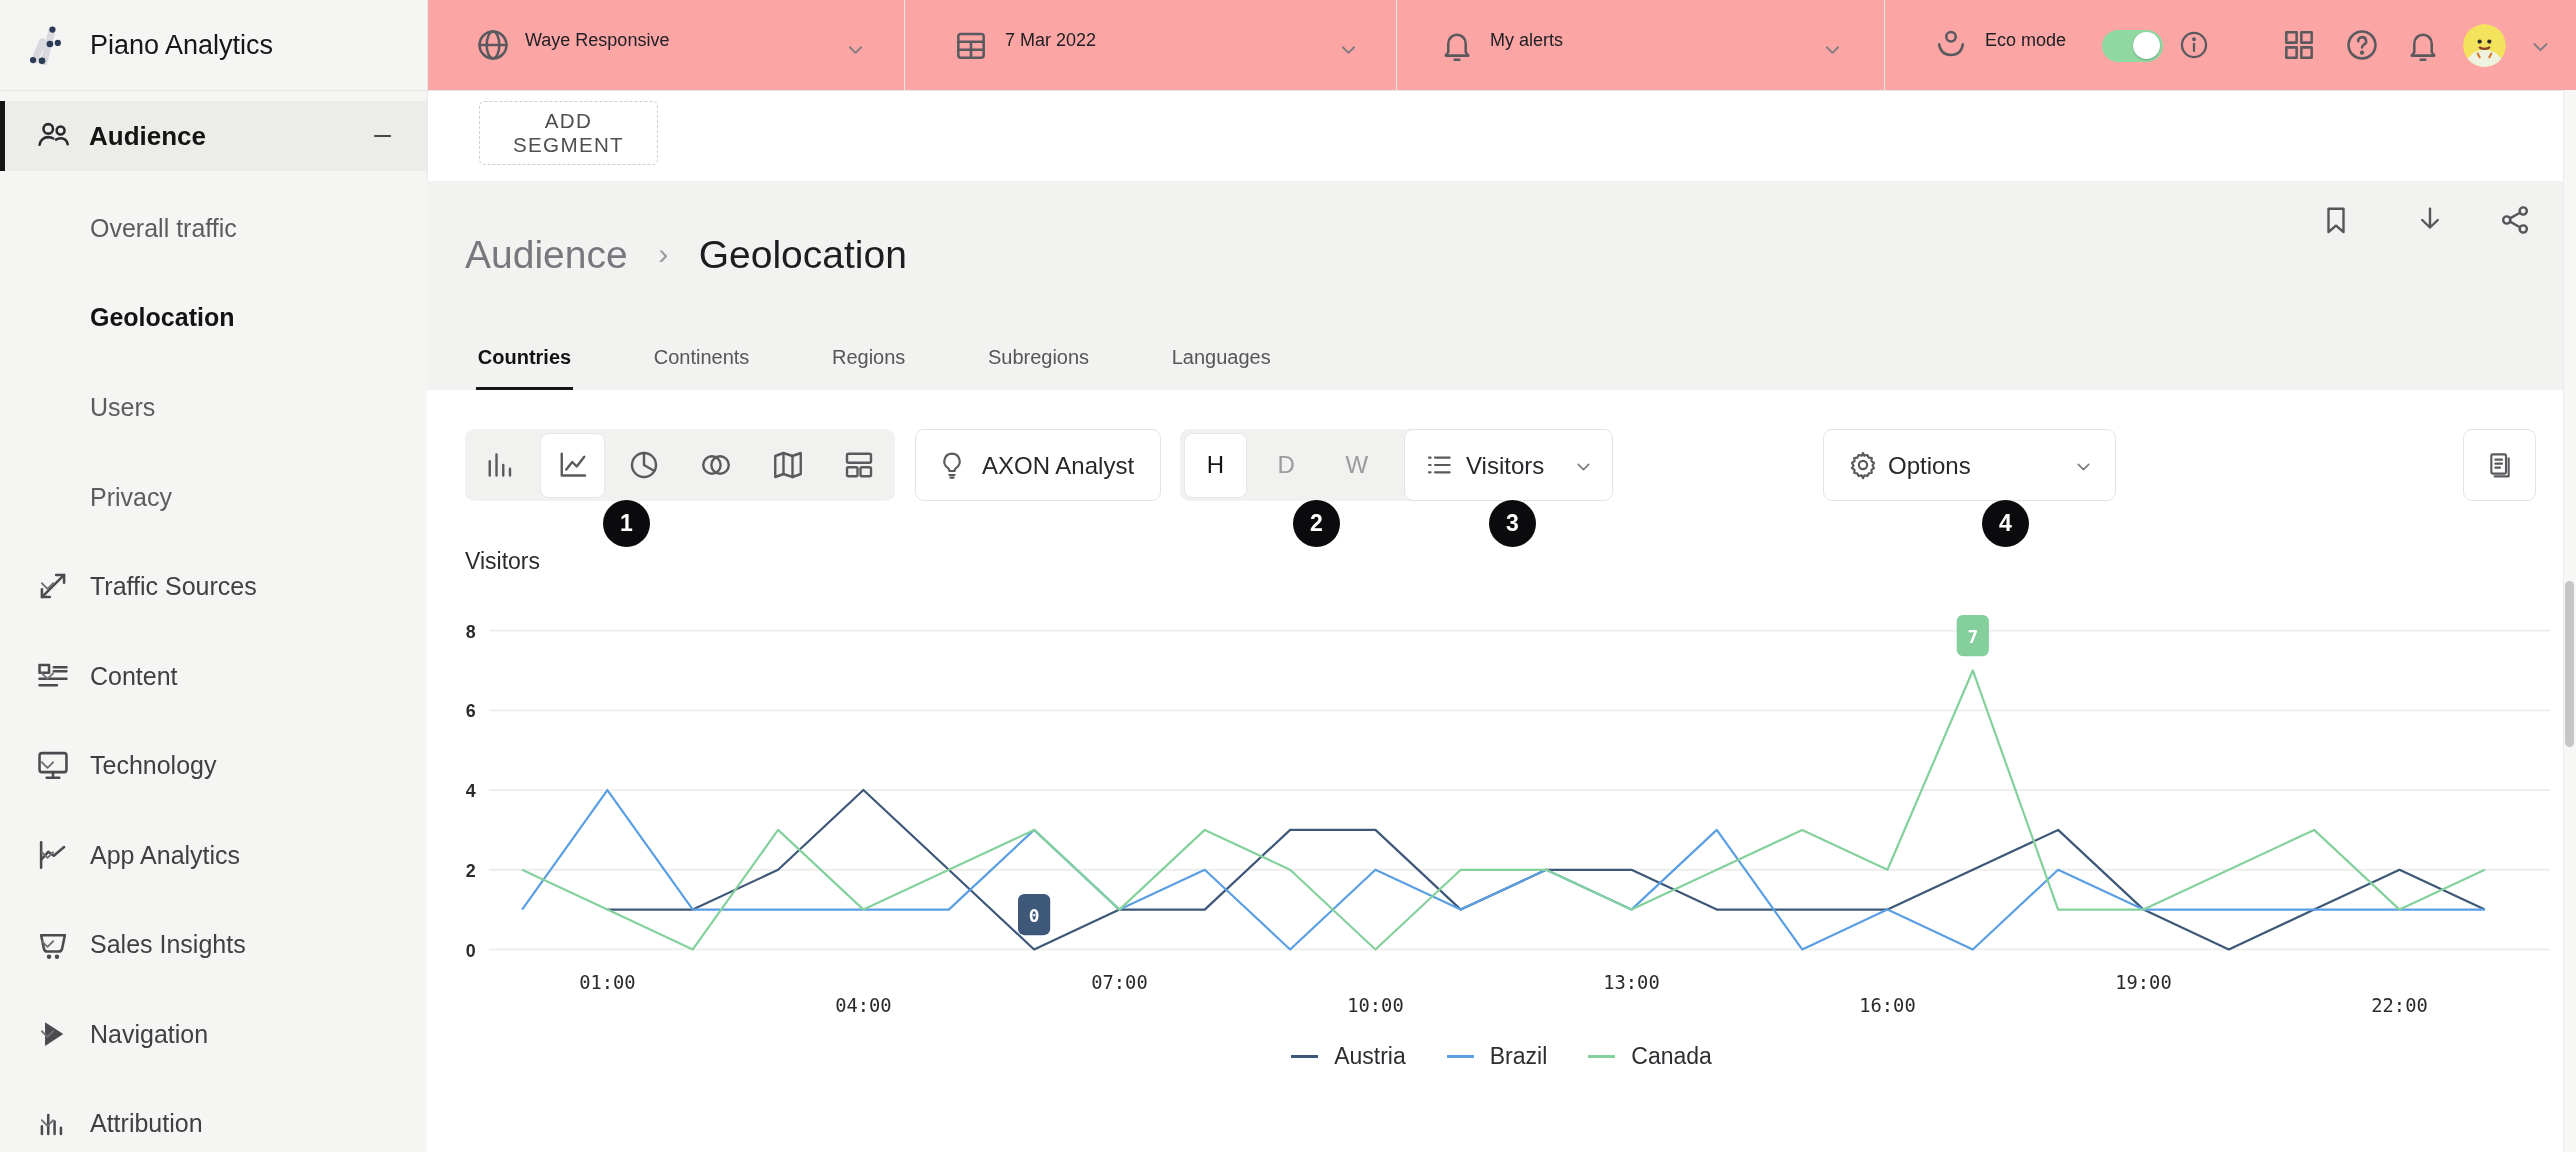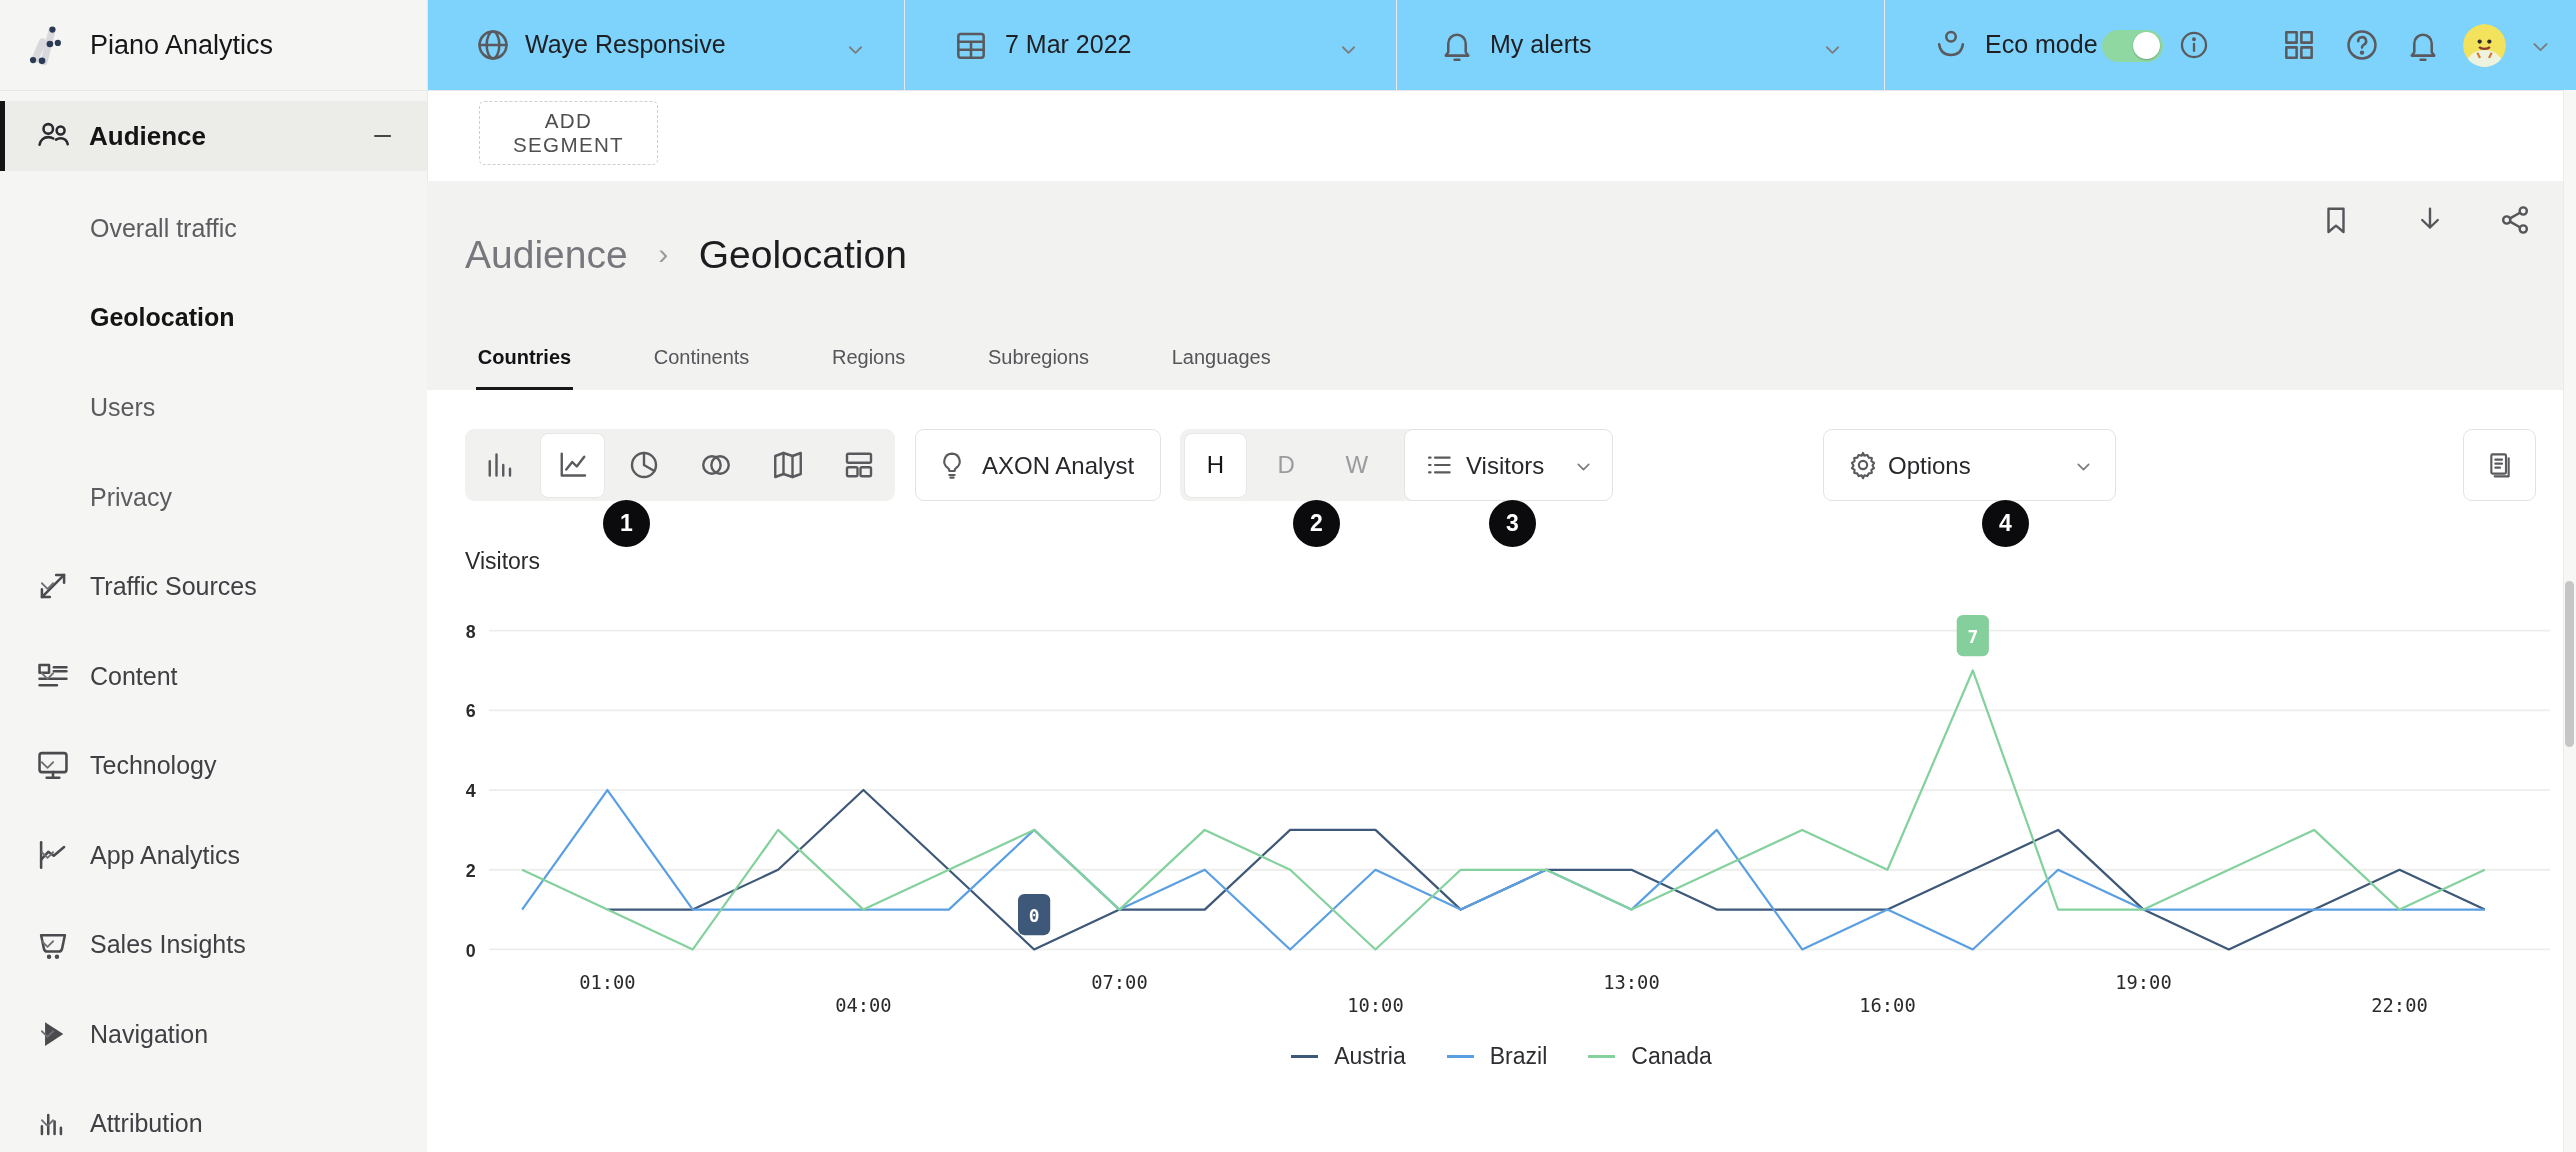--- a/index.html
+++ b/index.html
@@ -3,29 +3,29 @@
 <meta charset="utf-8">
 <style>
   html,body{margin:0;padding:0;background:#fff;}
   .app{position:relative;width:2576px;height:1153px;overflow:hidden;
        font-family:"Liberation Sans",sans-serif;color:#2c2c2e;background:#fff;}
   svg{display:block;}
   .ic{display:inline-flex;align-items:center;justify-content:center;color:#5a5a5e;}
   .ic svg{width:100%;height:100%;fill:none;stroke:currentColor;stroke-width:1.6;
           stroke-linecap:round;stroke-linejoin:round;}
   
-  .topbar{position:absolute;left:0;top:0;width:2576px;height:90px;background:#7dd3fc;
+  .topbar{position:absolute;left:0;top:0;width:2576px;height:90px;background:#fca5a5;
           border-bottom:0.9px solid #e7e7e5;z-index:5;}
   .brand{position:absolute;left:0;top:0;width:427px;height:90px;background:#f5f5f3;
          display:flex;align-items:center;}
   .brand-logo{position:absolute;left:27px;top:19.7px;width:50px;height:50px;}
   .brand-name{position:absolute;left:90px;font-size:27px;font-weight:500;color:#17171a;}
   .tb-sec{position:absolute;top:0;height:90px;border-left:0.9px solid #e7e7e5;}
   .tb-ic{position:absolute;top:26px;width:38px;height:38px;}
-  .tb-label{position:absolute;top:30px;font-size:25px;color:#202024;}
+  .tb-label{position:absolute;top:30px;font-size:18px;color:#202024;}
   .tb-chev{position:absolute;top:36px;width:27px;height:27px;color:#7c7c80;}
   .toggle{position:absolute;width:61px;height:32px;border-radius:16px;top:29.5px;}
   .toggle .knob{position:absolute;right:2.7px;top:2.7px;width:27px;height:27px;border-radius:50%;
                 background:#fff;box-shadow:0 0.9px 1.8px rgba(0,0,0,.25);}
   .tb-right{position:absolute;right:0;top:0;height:90px;}
   .tb-right .ric{position:absolute;top:26px;width:38px;height:38px;}
   .avatar{position:absolute;top:24px;width:43px;height:43px;border-radius:50%;overflow:hidden;}
   
   .sidebar{position:absolute;left:0;top:90px;width:427px;height:1062px;background:#f5f5f3;
            border-right:0.9px solid #e9e9e7;}

